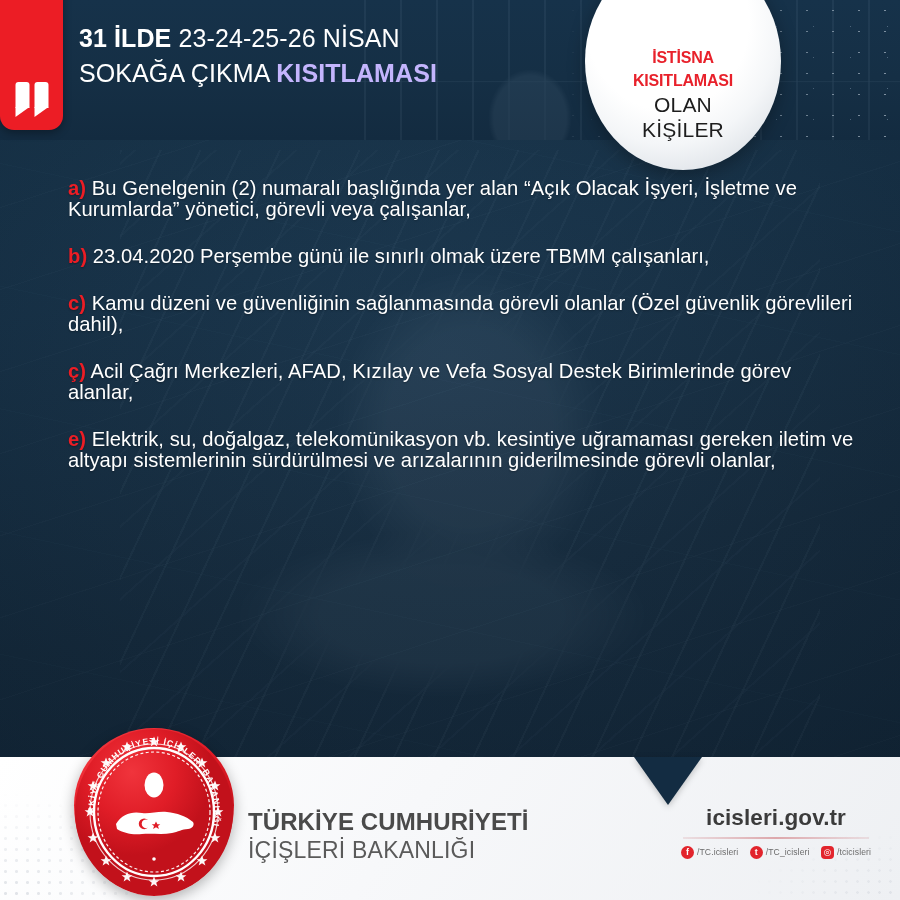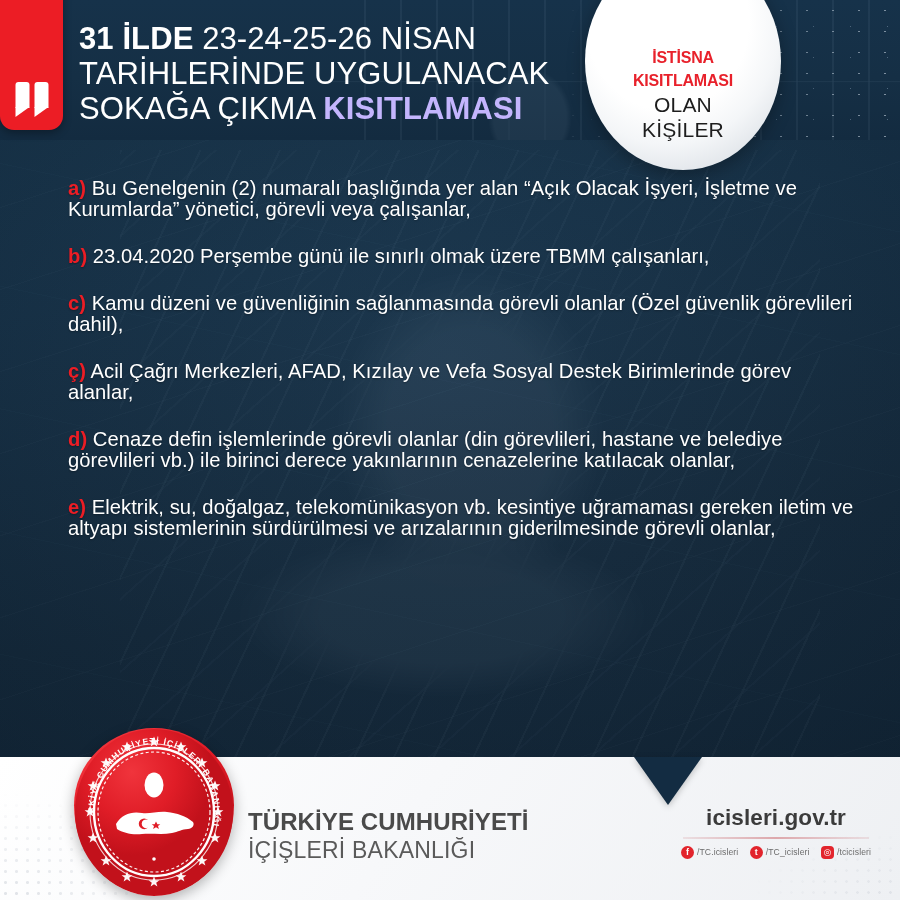--- a/index.html
+++ b/index.html
@@ -115,21 +115,21 @@
     width: 0; height: 0;
     border-left: 14px solid #ffffff;
     border-bottom: 10px solid transparent;
   }
 
   .header-title {
     position: absolute;
     left: 79px; top: 21px;
     width: 470px;
     color: #ffffff;
-    font-size: 31px;
+    font-size: 25px;
     line-height: 35px;
     letter-spacing: .1px;
     white-space: nowrap;
   }
   .header-title .ln { display: block; }
   .t-bold { font-weight: bold; }
   .t-red  { color: #c4b5fd; font-weight: bold; }
 
   
   .badge {
@@ -309,37 +309,35 @@
 
   <div class="quote-bar">
     <div class="quote-glyph">
       <i></i>
         <i></i>
     </div>
   </div>
 
   <div class="header-title">
     <span class="ln"><span class="t-bold">31 İLDE</span><span> 23-24-25-26 NİSAN</span></span>
-    <span class="ln">TARİHLERİNDE UYGULANACAK</span>
     <span class="ln"><span>SOKAĞA ÇIKMA </span><span class="t-red">KISITLAMASI</span></span>
   </div>
 
   <div class="badge">
     <div class="badge-l1">İSTİSNA</div>
     <div class="badge-l2">KISITLAMASI</div>
     <div class="badge-l3">OLAN</div>
     <div class="badge-l4">KİŞİLER</div>
   </div>
 
   <div class="list">
     <p class="item"><span class="mk">a)</span> <span>Bu Genelgenin (2) numaralı başlığında yer alan “Açık Olacak İşyeri, İşletme ve Kurumlarda” yönetici, görevli veya çalışanlar,</span></p>
     <p class="item"><span class="mk">b)</span> <span>23.04.2020 Perşembe günü ile sınırlı olmak üzere TBMM çalışanları,</span></p>
     <p class="item"><span class="mk">c)</span> <span>Kamu düzeni ve güvenliğinin sağlanmasında görevli olanlar (Özel güvenlik görevlileri dahil),</span></p>
     <p class="item"><span class="mk">ç)</span> <span>Acil Çağrı Merkezleri, AFAD, Kızılay ve Vefa Sosyal Destek Birimlerinde görev alanlar,</span></p>
-    <p class="item"><span class="mk">d)</span> <span>Cenaze defin işlemlerinde görevli olanlar (din görevlileri, hastane ve belediye görevlileri vb.) ile birinci derece yakınlarının cenazelerine katılacak olanlar,</span></p>
     <p class="item"><span class="mk">e)</span> <span>Elektrik, su, doğalgaz, telekomünikasyon vb. kesintiye uğramaması gereken iletim ve altyapı sistemlerinin sürdürülmesi ve arızalarının giderilmesinde görevli olanlar,</span></p>
   </div>
 
   <div class="footer">
     <div class="footer-dots-l"></div>
     <div class="footer-dots-r"></div>
   </div>
   <div class="chevron"></div>
 
   <div class="seal-wrap">

